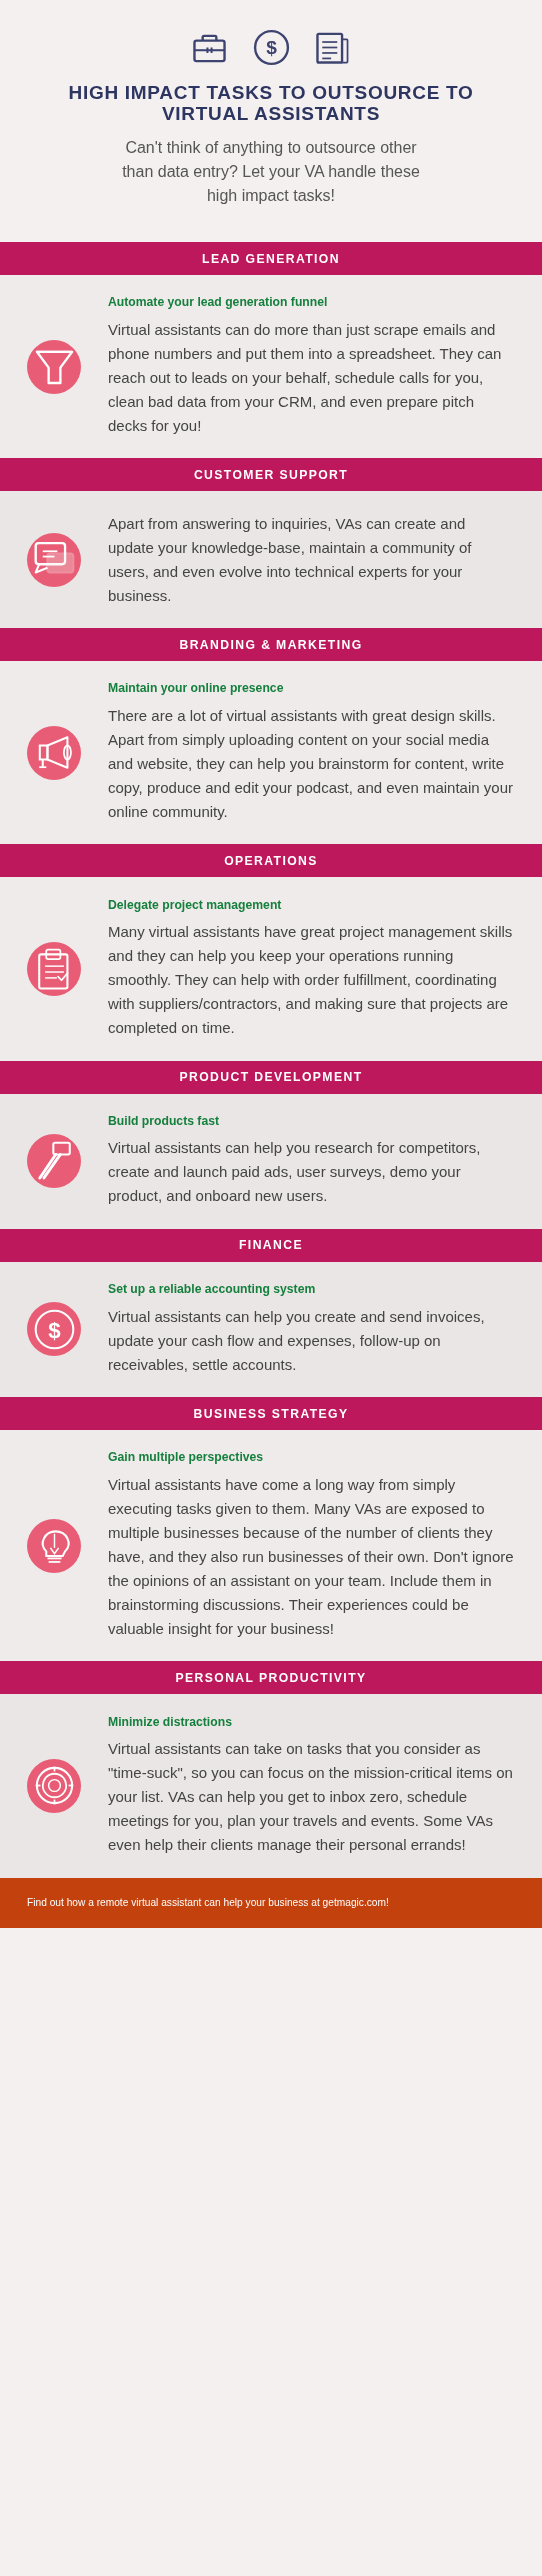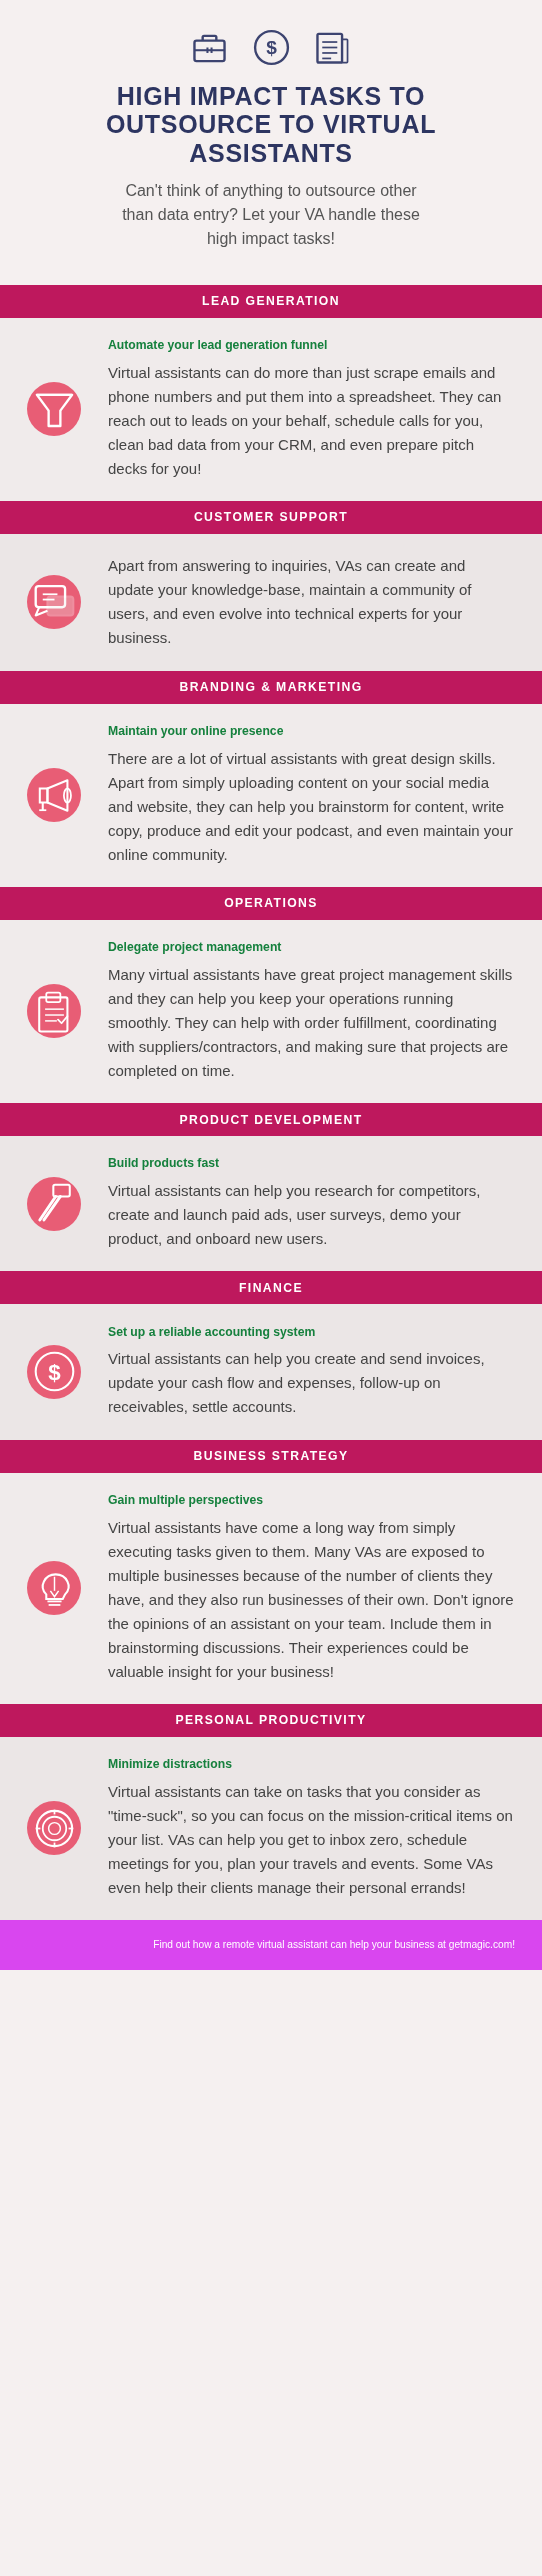--- a/index.html
+++ b/index.html
@@ -30,21 +30,21 @@
 
     .header-icon {
       width: 41px;
       height: 41px;
       display: flex;
       align-items: center;
       justify-content: center;
     }
 
     .header-title {
-      font-size: 25px;
+      font-size: 19px;
       font-weight: 900;
       color: #2d3561;
       text-transform: uppercase;
       line-height: 1.15;
       margin-bottom: 11px;
       letter-spacing: 0.7px;
     }
 
     .header-subtitle {
       font-size: 16px;
@@ -111,23 +111,23 @@
     
     .section:nth-child(odd) .section-body {
       background: #f0ebeb;
     }
     .section:nth-child(even) .section-body {
       background: #ebe6e6;
     }
 
     
     .footer {
-      background: #d946ef;
+      background: #c2410c;
       color: white;
-      text-align: right;
+      text-align: left;
       padding: 17px 27px;
       font-size: 10.2px;
       line-height: 1.6;
     }
 
     
     .header-divider {
       height: 13.6px;
       background: #f5f0f0;
     }

